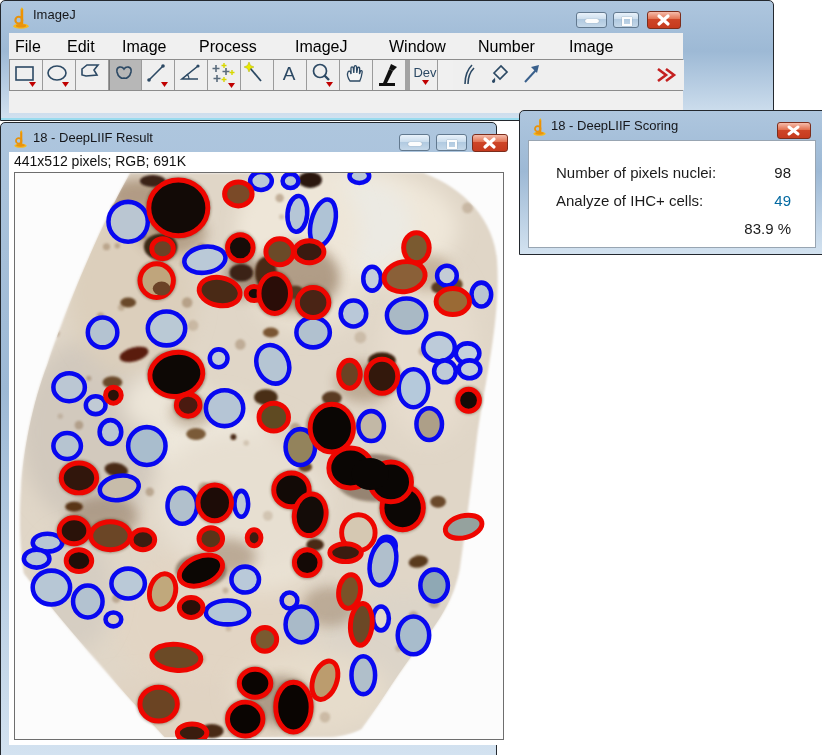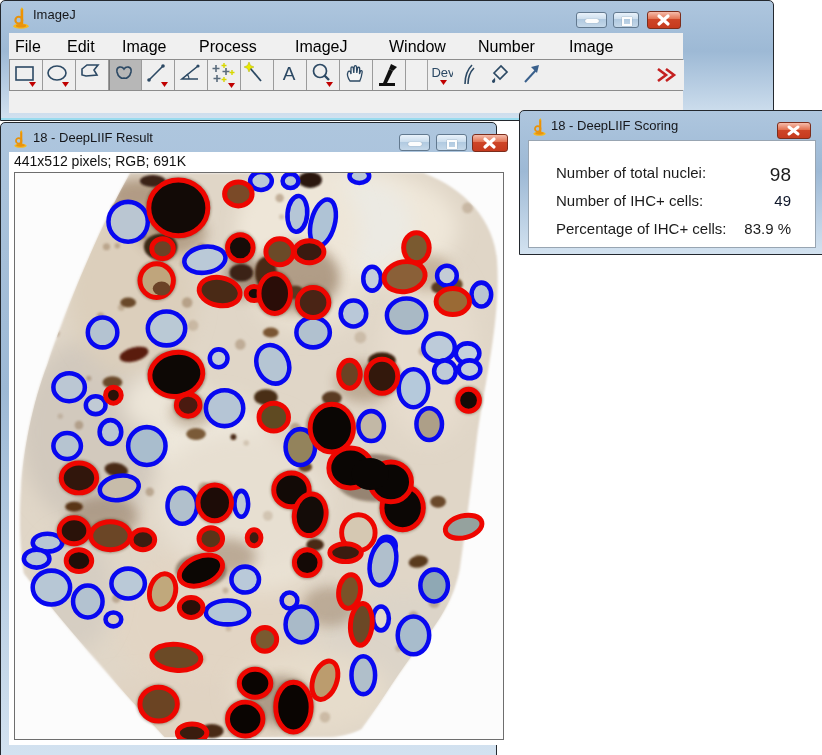--- a/index.html
+++ b/index.html
@@ -126,21 +126,21 @@
               <path d="M10,21 C8,18 7,14 8,12 C8.6,10.8 10,11 10.5,12 L11,14 L11,8 C11,6.5 13,6.5 13.3,8 L13.8,13 L14.2,6.8 C14.4,5.2 16.4,5.3 16.5,6.9 L16.8,13 L17.6,8.2 C17.9,6.8 19.7,7 19.7,8.5 L19.5,14 L20.3,11.5 C20.8,10.2 22.4,10.6 22.2,12 C21.8,15 21.3,18 19.8,21 Z" fill="#f5f5f5" stroke="#2c4964" stroke-width="1.3"></path>
             </svg>
       </div>
       <div class="tb" style="left:363px">
         <svg width="32" height="30">
               <rect x="6" y="23" width="16" height="3" fill="#101010"></rect>
               <path d="M10,23 L16,9 L20,11 L14,23 Z" fill="#101010"></path>
               <path d="M16,9 L18,4 L24,7 L20,11 Z" fill="#101010"></path>
             </svg>
       </div>
-      <div class="tb" style="left:417px;border-left:1px solid #a3a3a3">
+      <div class="tb" style="left:395px;border-left:5px solid #a3a3a3">
         <svg width="32" height="30">
               <text x="15" y="17" font-family="Liberation Sans" font-size="13" fill="#2c4964" text-anchor="middle">Dev</text>
               <path d="M12,20 19,20 15.5,25Z" fill="#c00000"></path>
             </svg>
       </div>
       <div class="tb" style="left:443px">
         <svg width="32" height="30">
               <path d="M12,24 C12,17 14,10 19,5" fill="none" stroke="#2c4964" stroke-width="1.6"></path>
               <path d="M15,24 C15,18 17,12 21,8" fill="none" stroke="#2c4964" stroke-width="1.6"></path>
             </svg>
@@ -466,22 +466,21 @@
 <circle cx="5.8" cy="13.2" r="3.4" fill="none" stroke="#e8920a" stroke-width="2.1"></circle>
 <path d="M8.8,0 C9.9,1.2 9.9,2.5 8.9,3.6 L8,3 Z" fill="#f7b500"></path>
 </svg>
       </div>
   <div class="cbtn" style="left:257px;top:11px;width:34px;height:17px;border-color:#7c2d1c;background:linear-gradient(#f5bcab,#e2704f 45%,#ce4527 46%,#c63a1e)">
     <svg width="32" height="15" style="position:absolute;left:0;top:0">
           <path d="M11,4 L20,11 M20,4 L11,11" stroke="#fff" stroke-width="3" stroke-linecap="round"></path>
         </svg>
   </div>
   <div class="content" style="left:8px;top:29px;width:286px;height:106px;background:#fff;border:1px solid #98a5b2">
-    <div style="position:absolute;left:27px;top:23px;font-size:15px;color:#1b1b1b">Number of total nuclei:</div>
-    <div style="position:absolute;right:24px;top:23px;font-size:19px;color:#1b1b1b">98</div>
-    <div style="position:absolute;left:27px;top:51px;font-size:15px;color:#1b1b1b">Number of IHC+ cells:</div>
-    <div style="position:absolute;right:24px;top:51px;font-size:15px;color:#0f172a">49</div>
-    <div style="position:absolute;left:27px;top:79px;font-size:15px;color:#1b1b1b">Percentage of IHC+ cells:</div>
+    <div style="position:absolute;left:27px;top:23px;font-size:15px;color:#1b1b1b">Number of pixels nuclei:</div>
+    <div style="position:absolute;right:24px;top:23px;font-size:15px;color:#1b1b1b">98</div>
+    <div style="position:absolute;left:27px;top:51px;font-size:15px;color:#1b1b1b">Analyze of IHC+ cells:</div>
+    <div style="position:absolute;right:24px;top:51px;font-size:15px;color:#0369a1">49</div>
     <div style="position:absolute;right:24px;top:79px;font-size:15px;color:#1b1b1b">83.9 %</div>
   </div>
 </div>
 
 </div>
 
 </body></html>

